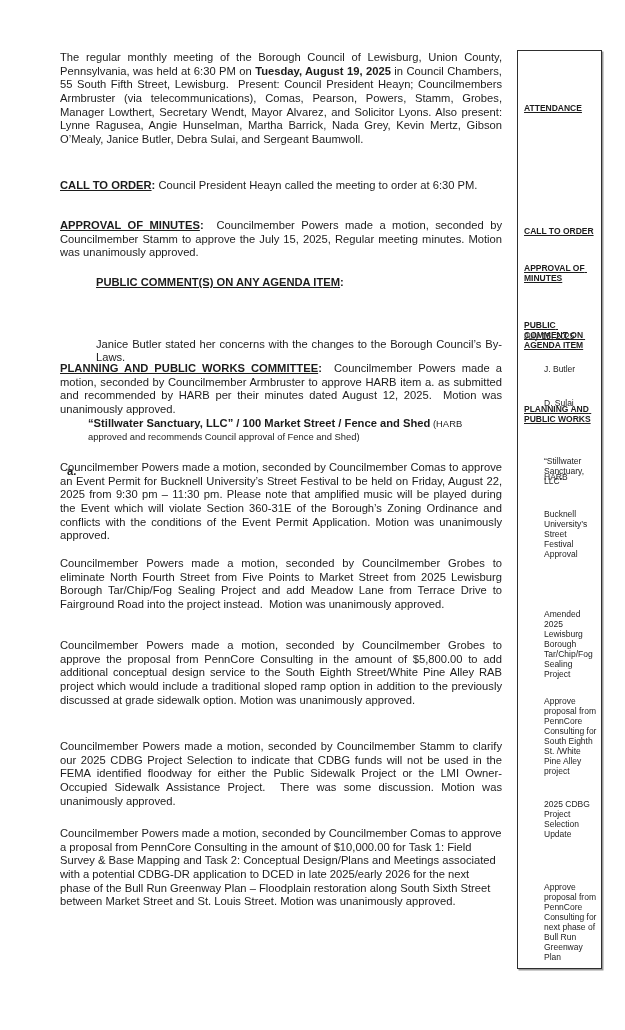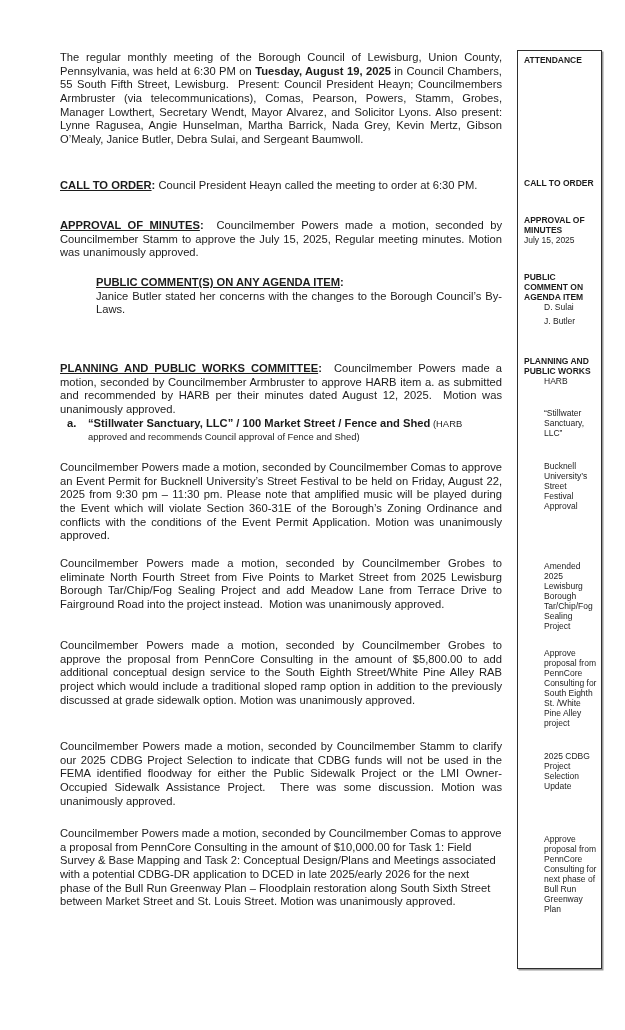--- a/index.html
+++ b/index.html
@@ -8,39 +8,39 @@
     font-family:"Liberation Sans","DejaVu Sans",sans-serif;
     color:#1c1c1c;overflow:hidden;
   }
   
   .para{
     position:absolute;left:60px;width:442px;
     font-size:11.2px;line-height:13.65px;
     text-align:justify;
   }
   .para.left{text-align:left;}
-  [data-bind]{white-space:pre-wrap;}
+  [data-bind]{white-space:pre-wrap;margin-top:48px;}
   .ph{font-weight:bold;text-decoration:underline;}
   .pb{font-weight:bold;}
   .pline{display:block;padding-left:36px;}
   .list-item{display:flex;margin-left:7px;white-space:normal;text-align:left;}
   .li-marker{flex:none;width:21px;font-weight:bold;}
   .li-content{flex:1;}
   .li-note{font-size:9.4px;line-height:12.5px;}
   
   .sidebar-box{
     position:absolute;left:517px;top:50px;width:85px;height:919px;
     border:1px solid #2e2e2e;box-sizing:border-box;background:#ffffff;
     box-shadow:1.5px 1.5px 0 #9a9a9a;
   }
   .ann{
     position:absolute;left:524px;width:74px;
     font-size:8.5px;line-height:10px;text-align:left;color:#1c1c1c;
   }
-  .ann-h{display:block;font-weight:bold;}
+  .ann-h{display:block;font-weight:bold;text-decoration:underline;}
   .ann-b{display:block;font-weight:normal;}
   .ann-t{display:block;padding-left:20px;}
 </style>
 </head>
 <body>
 
 <div class="page">
 
   <div class="para" style="top:51px"><span data-bind="body.intro.pre">The regular monthly meeting of the Borough Council of Lewisburg, Union County, Pennsylvania, was held at 6:30 PM on </span><span class="pb" data-bind="body.intro.bold_date">Tuesday, August 19, 2025</span><span data-bind="body.intro.post"> in Council Chambers, 55 South Fifth Street, Lewisburg.  Present: Council President Heayn; Councilmembers Armbruster (via telecommunications), Comas, Pearson, Powers, Stamm, Grobes, Manager Lowthert, Secretary Wendt, Mayor Alvarez, and Solicitor Lyons. Also present: Lynne Ragusea, Angie Hunselman, Martha Barrick, Nada Grey, Kevin Mertz, Gibson O’Mealy, Janice Butler, Debra Sulai, and Sergeant Baumwoll.</span></div>
 

